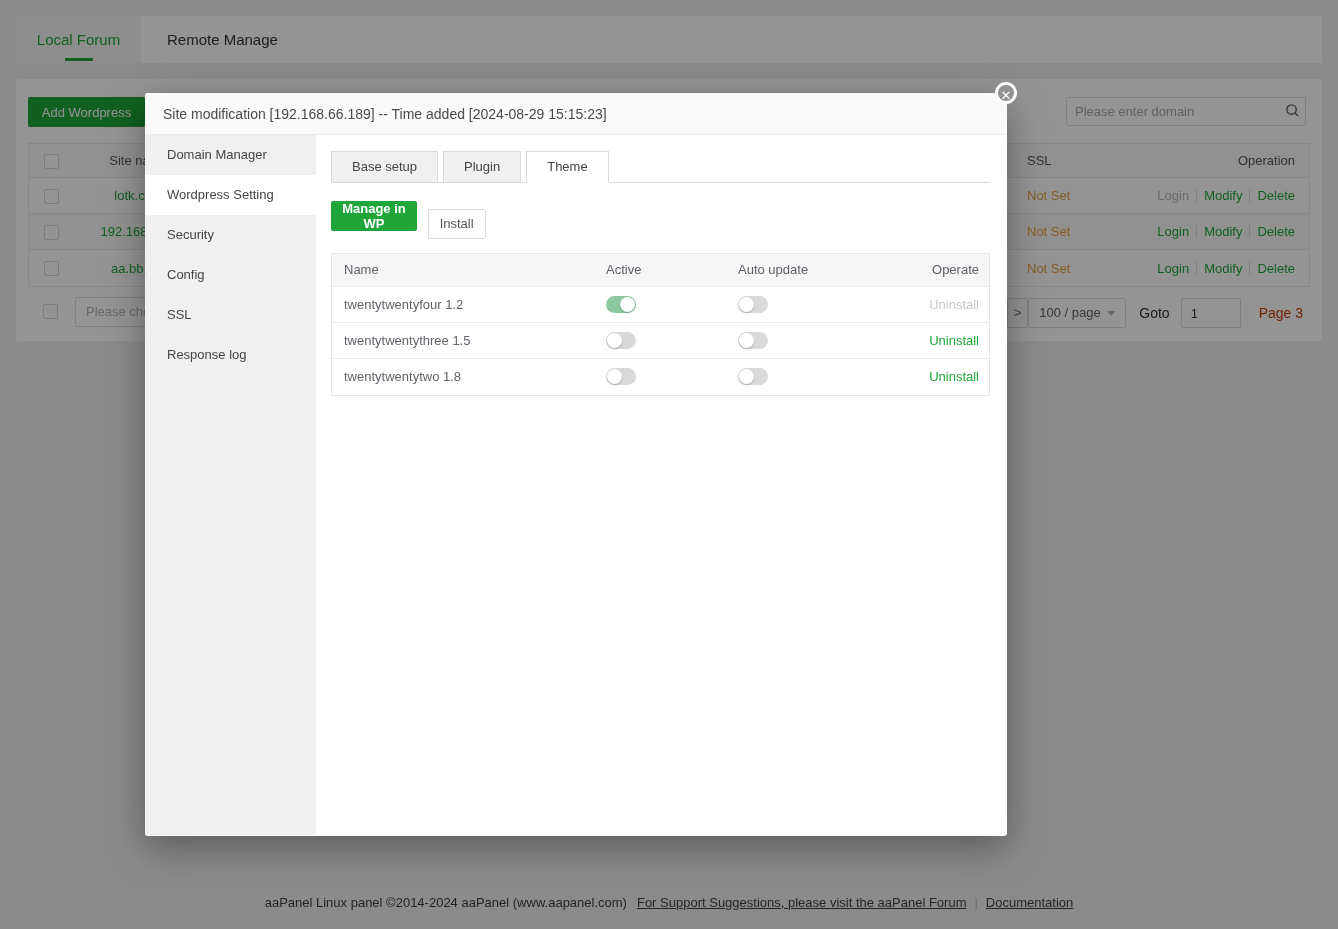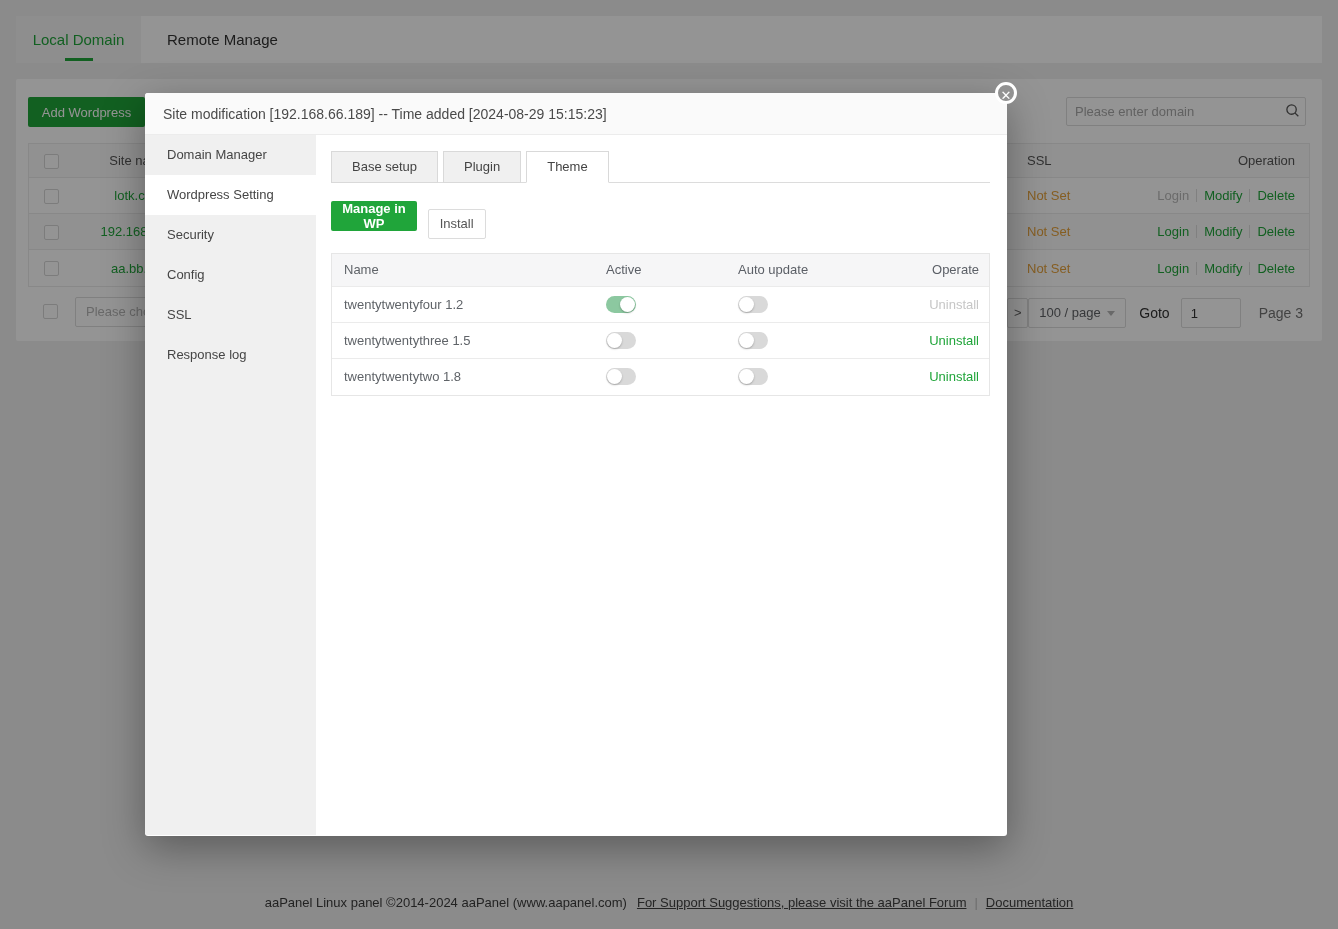--- a/index.html
+++ b/index.html
@@ -50,21 +50,21 @@
 
   .batch-checkbox { position:absolute; left:27px; top:225px; }
   .batch-select { position:absolute; left:59px; top:218px; width:115px; height:30px; border:1px solid #dcdcdc; border-radius:2px; background:#fff; line-height:28px; padding-left:10px; color:#b5b5b5; overflow:hidden; white-space:nowrap; cursor:pointer; }
 
   .pagination { position:absolute; right:19px; top:219px; display:flex; align-items:center; }
   .pg-next { width:21px; height:30px; border:1px solid #dcdcdc; border-radius:2px; background:#fff; color:#666; text-align:center; line-height:28px; cursor:pointer; }
   .pg-size { width:98px; height:30px; border:1px solid #dcdcdc; border-radius:2px; background:#fff; color:#606266; line-height:28px; padding:0 10px; display:flex; align-items:center; justify-content:space-between; cursor:pointer; }
   .caret-down { width:0; height:0; border-left:4px solid transparent; border-right:4px solid transparent; border-top:5px solid #b5b5b5; display:inline-block; }
   .pg-goto { margin-left:13px; font-size:14px; color:#333; }
   .pg-input { margin-left:11px; width:60px; height:30px; border:1px solid #dcdcdc; border-radius:2px; padding:0 9px; font-size:13px; color:#333; outline:none; font-family:inherit; }
-  .pg-info { margin-left:18px; font-size:14px; color:#737373; }
+  .pg-info { margin-left:18px; font-size:14px; color:#c2410c; }
 
   .footer { position:absolute; left:0; right:0; top:895px; text-align:center; font-size:13px; color:#3c3c3c; }
   .footer .green-link { color:#404040; cursor:pointer;text-decoration:underline; }
   .footer .sep { color:#bbb; margin:0 8px; }
   .footer .copy { margin-right:10px; }
 
   
   .overlay { position:absolute; inset:0; background:rgba(0,0,0,0.42); z-index:10; }
 
   
@@ -100,21 +100,21 @@
 
   .switch { position:relative; display:inline-block; width:30px; height:17px; border-radius:9px; background:#d9d9d9; cursor:pointer; vertical-align:middle; }
   .switch::after { content:""; position:absolute; top:1px; left:1px; width:15px; height:15px; border-radius:50%; background:#fff; box-shadow:0 1px 2px rgba(0,0,0,0.25); }
   .switch.on { background:#8cc8a0; }
   .switch.on::after { left:14px; }
 </style>
 </head>
 <body>
 
 <div class="page-tabs-bar">
-  <div class="page-tab active">Local Domain</div>
+  <div class="page-tab active">Local Forum</div>
   <div class="page-tab">Remote Manage</div>
 </div>
 
 <div class="content-card">
   <button class="btn btn-green add-wp-btn">Add Wordpress</button>
 
   <div class="search-box">
     <input type="text" placeholder="Please enter domain" style="">
     <span class="search-icon">
       <svg width="15" height="15" viewBox="0 0 16 16" fill="none">

